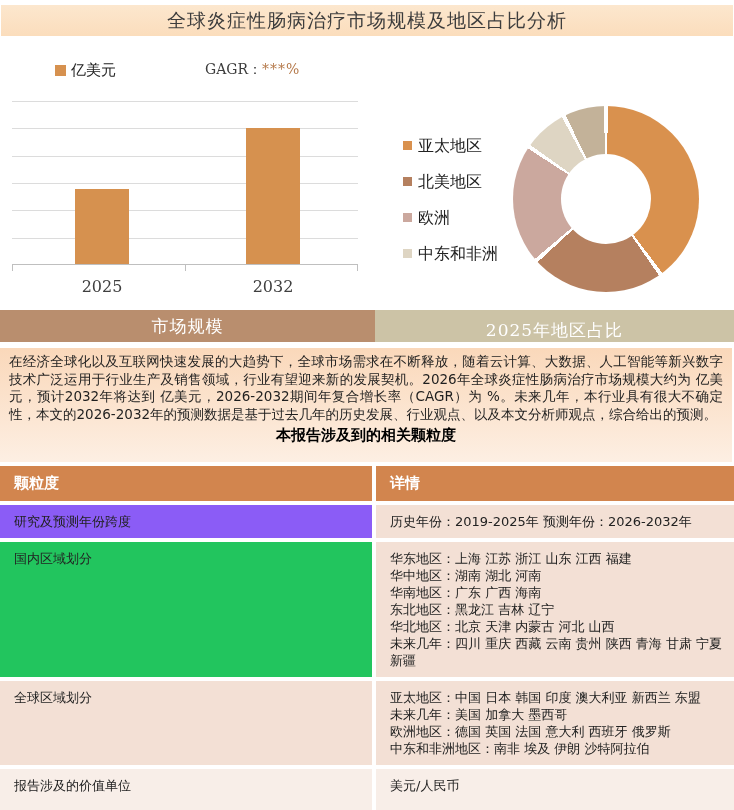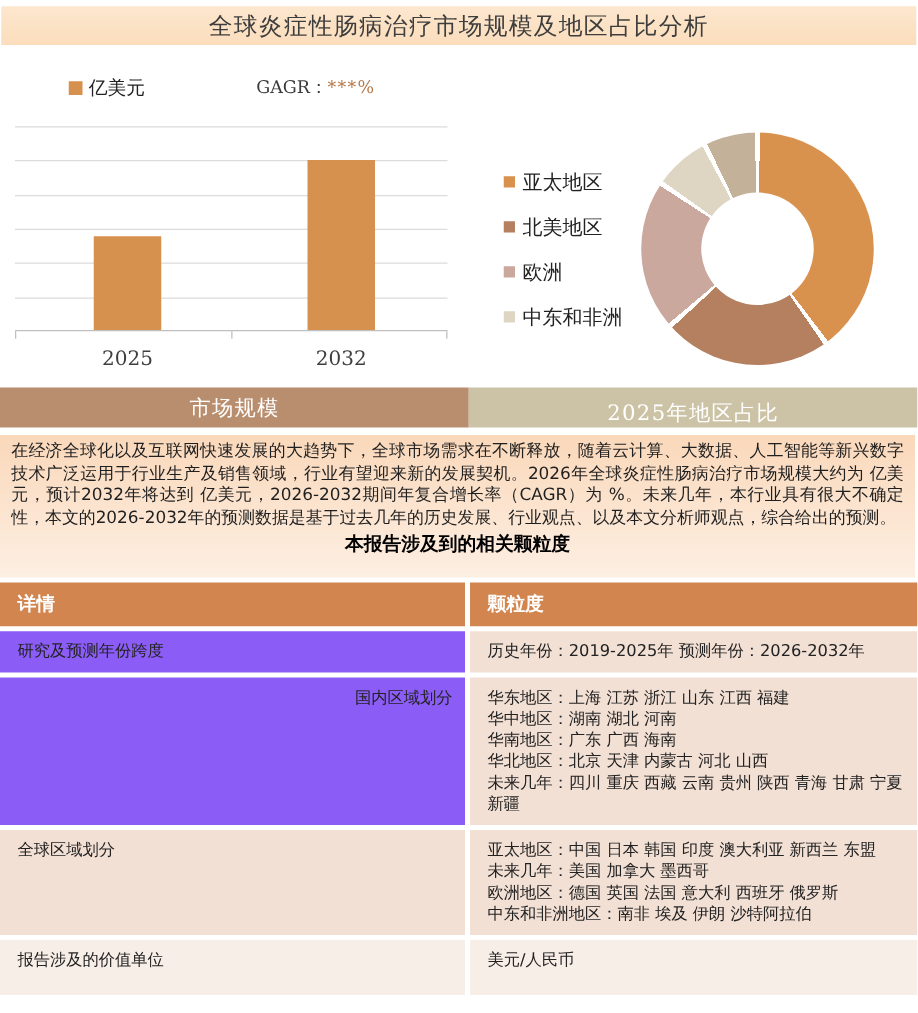--- a/index.html
+++ b/index.html
@@ -120,36 +120,37 @@
     </div>
   </div>
 
   <div class="intro" style="background: linear-gradient(rgb(250, 216, 186), rgb(253, 239, 227));">
     <div class="intro-paragraph">在经济全球化以及互联网快速发展的大趋势下，全球市场需求在不断释放，随着云计算、大数据、人工智能等新兴数字技术广泛运用于行业生产及销售领域，行业有望迎来新的发展契机。2026年全球炎症性肠病治疗市场规模大约为 亿美元，预计2032年将达到 亿美元，2026-2032期间年复合增长率（CAGR）为 %。未来几年，本行业具有很大不确定性，本文的2026-2032年的预测数据是基于过去几年的历史发展、行业观点、以及本文分析师观点，综合给出的预测。</div>
     <div class="intro-heading">本报告涉及到的相关颗粒度</div>
   </div>
 
   <div class="gran-table">
     <div class="t-row t-head">
+      <div class="t-cell" style="background: rgb(210, 133, 78);">颗粒度</div>
       <div class="t-cell" style="background: rgb(210, 133, 78);">详情</div>
-      <div class="t-cell" style="background: rgb(210, 133, 78);">颗粒度</div>
     </div>
     <div class="t-body">
         <div class="t-row">
           <div class="t-cell" style="background: #8b5cf6;">研究及预测年份跨度</div>
           <div class="t-cell" style="background: rgb(243, 224, 213);">
             <div>历史年份：2019-2025年 预测年份：2026-2032年</div>
           </div>
         </div>
         <div class="t-row">
-          <div class="t-cell" style="background: #8b5cf6; text-align: right;">国内区域划分</div>
+          <div class="t-cell" style="background: #22c55e;">国内区域划分</div>
           <div class="t-cell" style="background: rgb(243, 224, 213);">
             <div>华东地区：上海 江苏 浙江 山东 江西 福建</div>
             <div>华中地区：湖南 湖北 河南</div>
             <div>华南地区：广东 广西 海南</div>
+            <div>东北地区：黑龙江 吉林 辽宁</div>
             <div>华北地区：北京 天津 内蒙古 河北 山西</div>
             <div>未来几年：四川 重庆 西藏 云南 贵州 陕西 青海 甘肃 宁夏 新疆</div>
           </div>
         </div>
         <div class="t-row">
           <div class="t-cell" style="background: rgb(243, 224, 213);">全球区域划分</div>
           <div class="t-cell" style="background: rgb(243, 224, 213);">
             <div>亚太地区：中国 日本 韩国 印度 澳大利亚 新西兰 东盟</div>
             <div>未来几年：美国 加拿大 墨西哥</div>
             <div>欧洲地区：德国 英国 法国 意大利 西班牙 俄罗斯</div>

